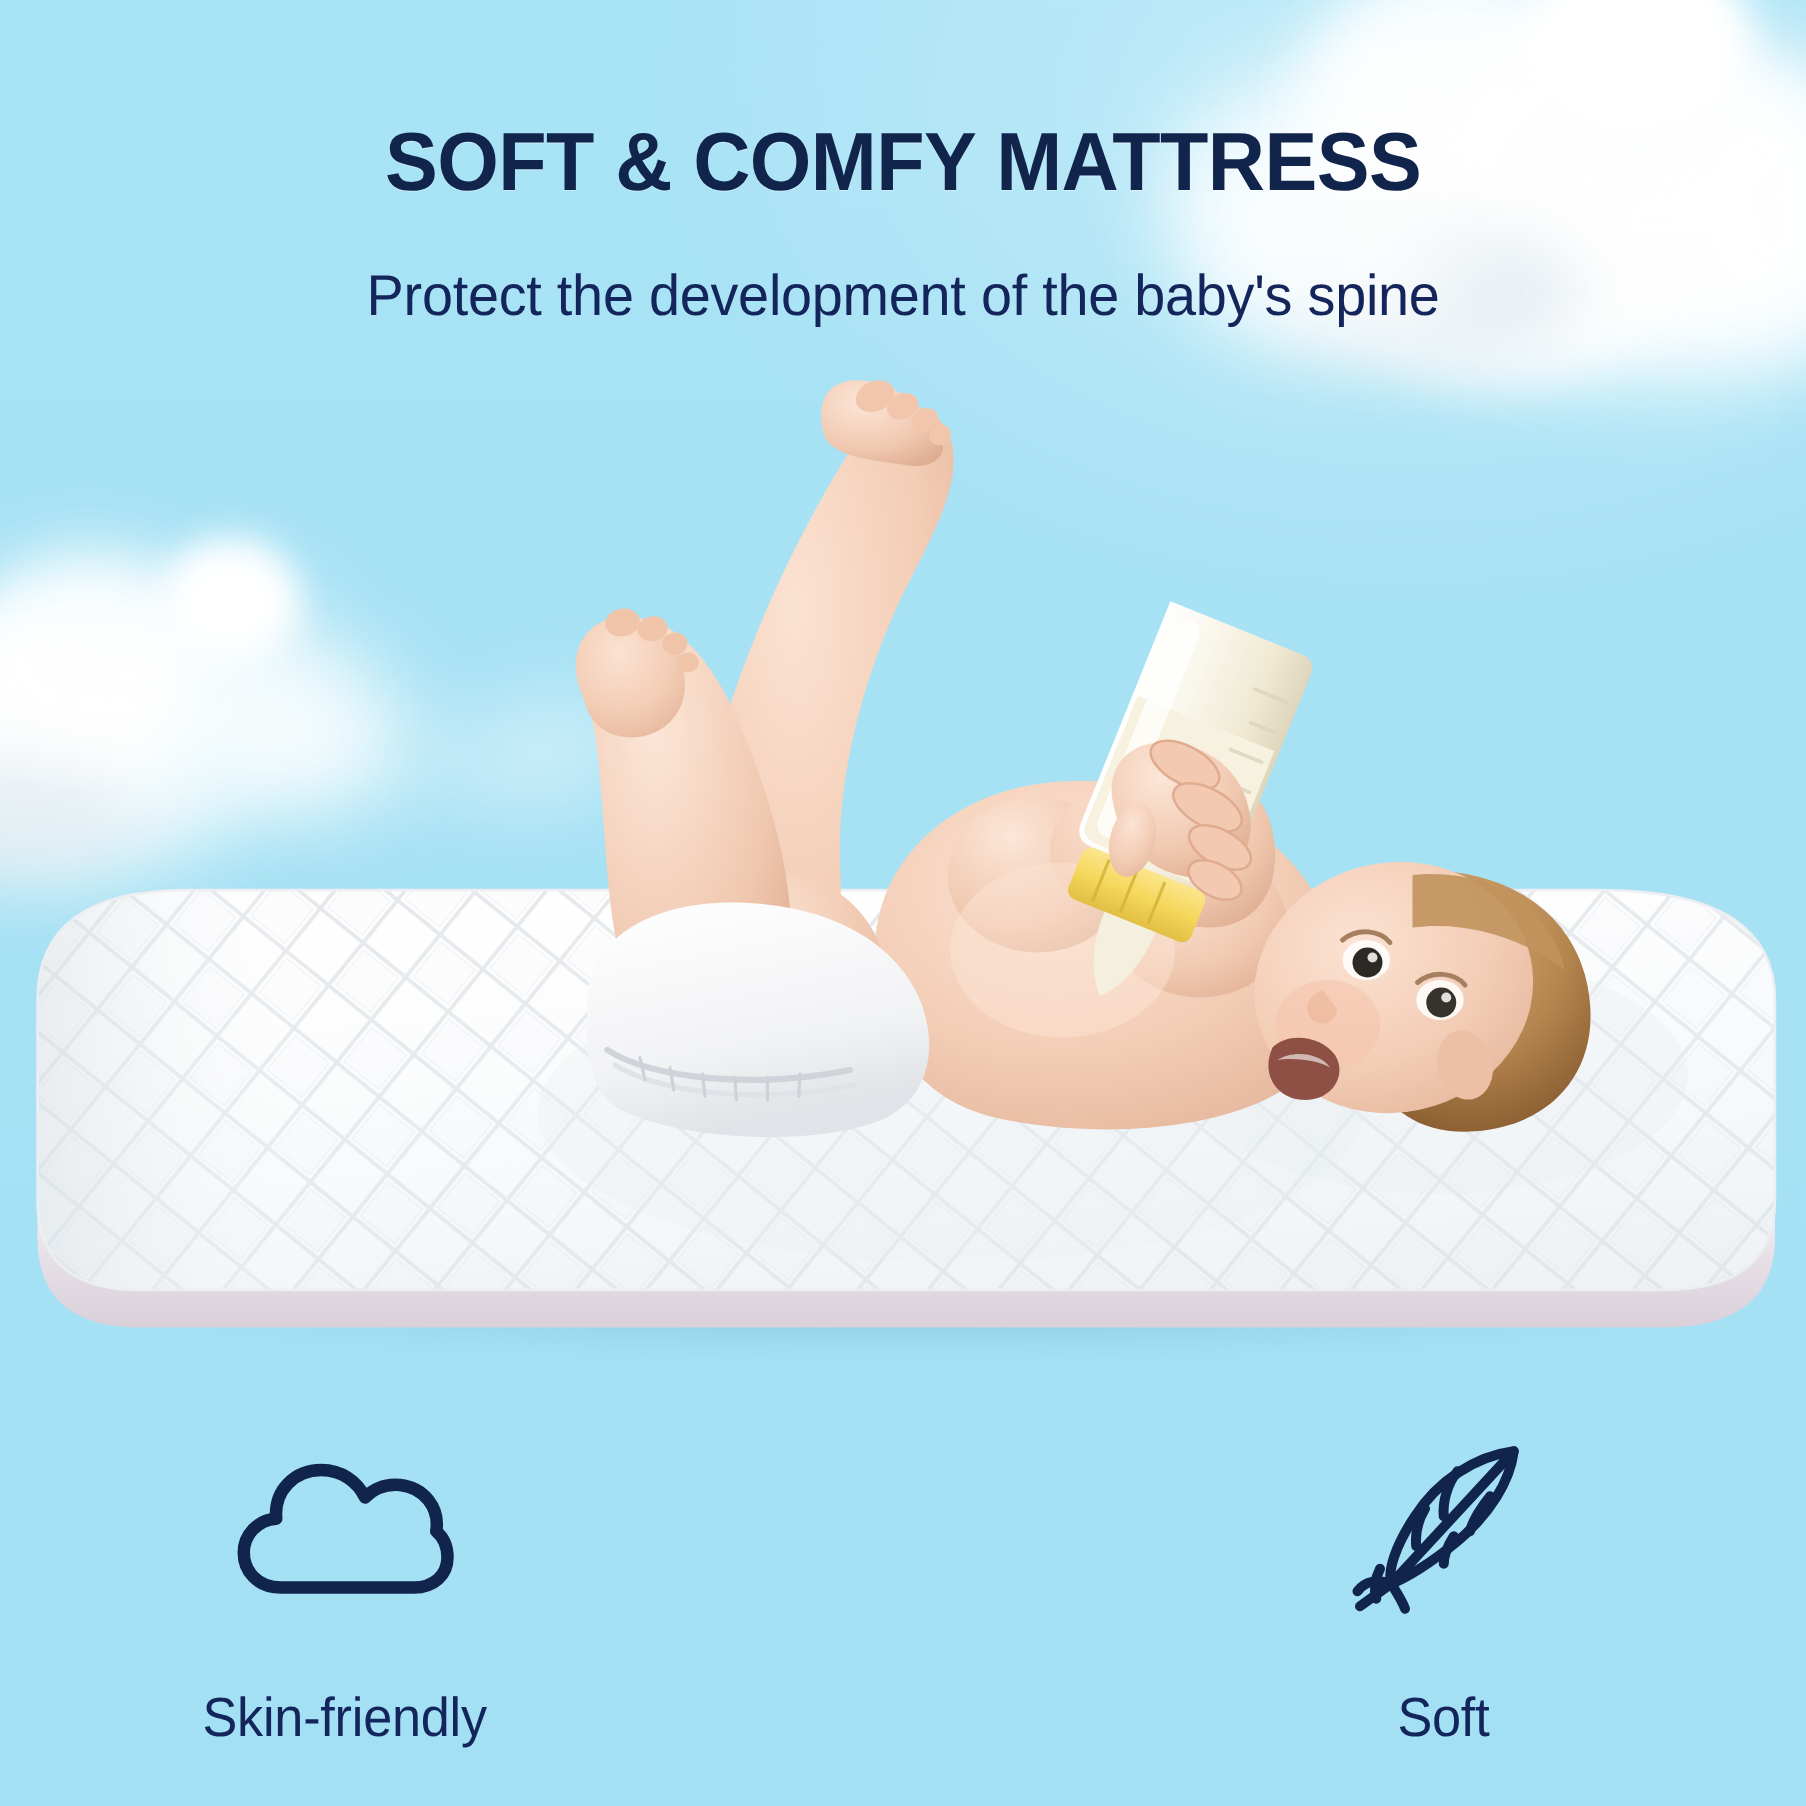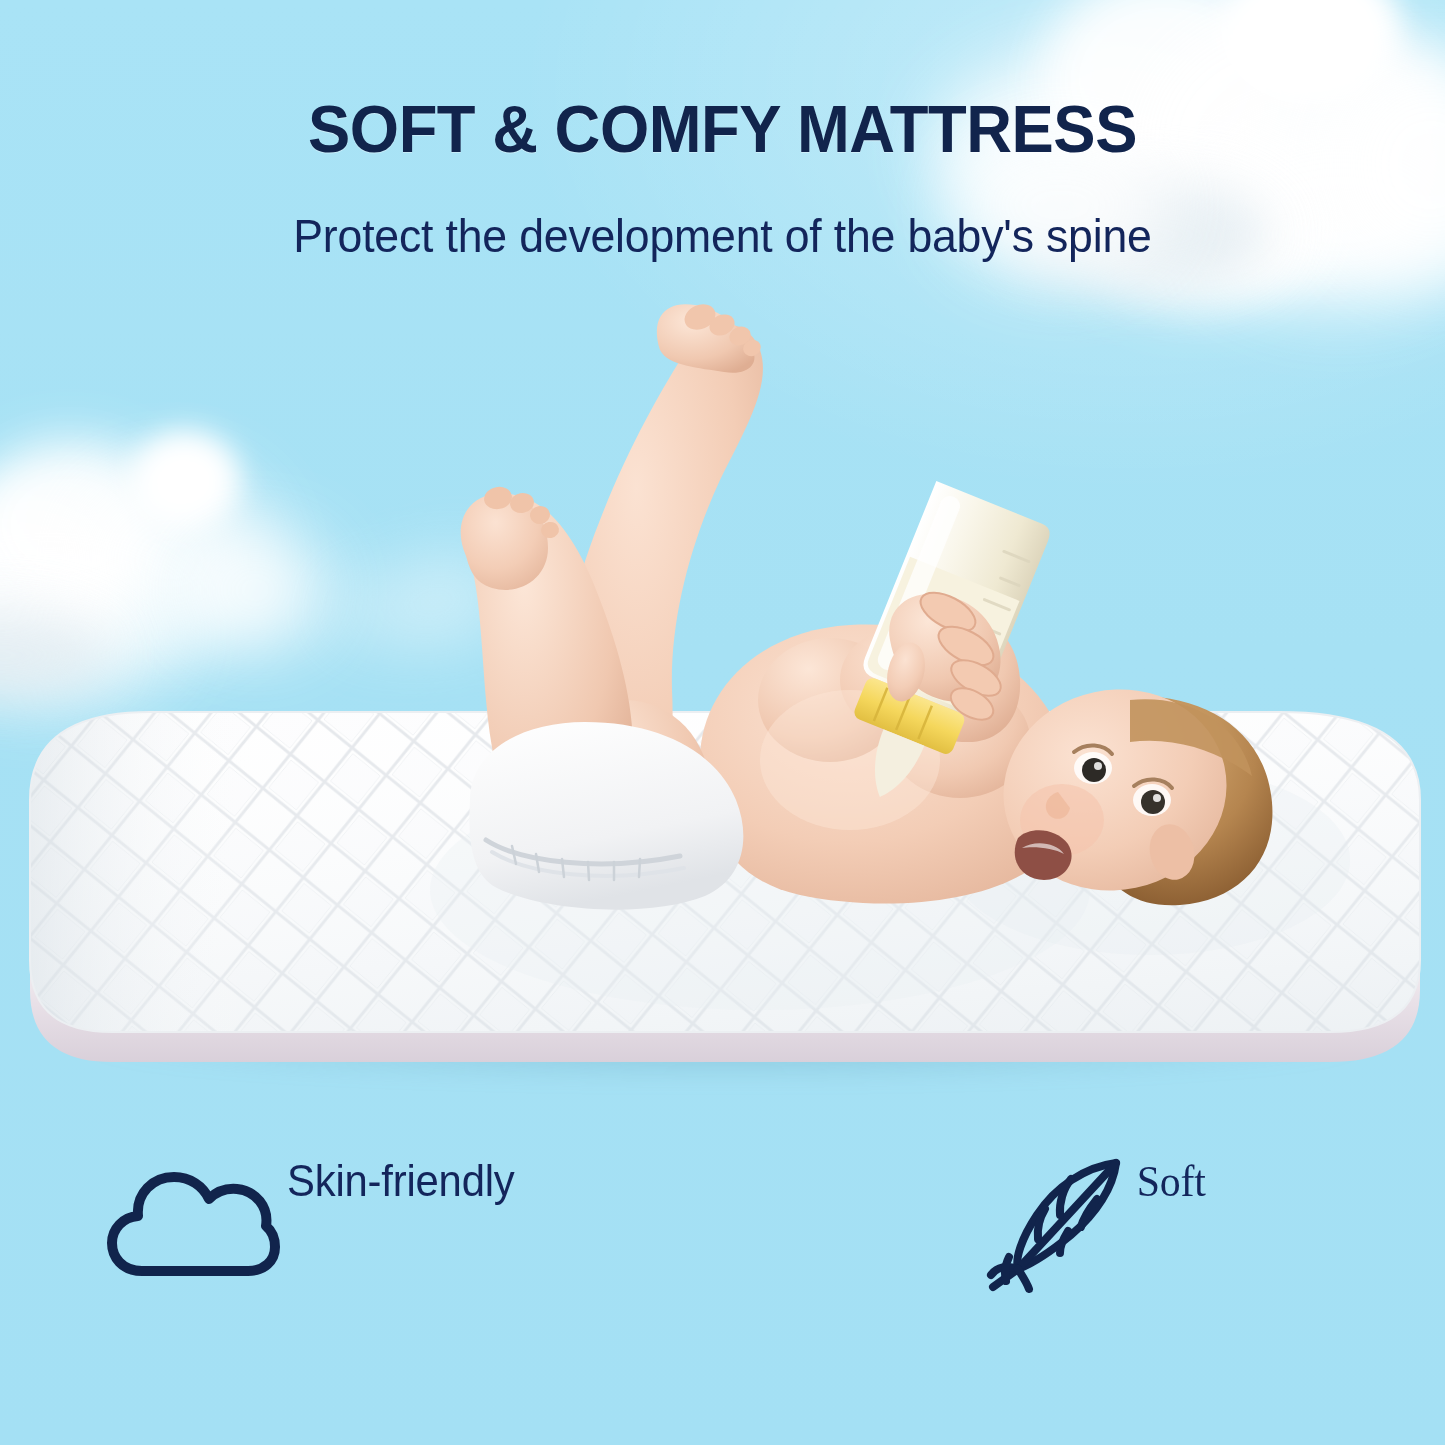--- a/index.html
+++ b/index.html
@@ -109,40 +109,42 @@
     top: 1150px;
     height: 250px;
     display: flex;
     justify-content: space-between;
     padding: 0 120px;
     box-sizing: border-box;
   }
   .feature {
     width: 340px;
     display: flex;
-    flex-direction: row;
+    flex-direction: column;
+    align-items: center;
+    gap: 47px;
   }
   .feature-icon {
     height: 150px;
     display: flex;
     align-items: center;
     justify-content: center;
   }
   .feature-label {
     margin-top: 6px;
     color: #13255b;
     font-size: 44px;
     font-weight: 400;
     letter-spacing: -0.2px;
     transform: scaleX(0.95);
     white-space: nowrap;
   }
   
   #feature-skin   { margin-left: -14px; }
-  #feature-soft   { margin-left: -6px; font-family: Liberation Serif, serif; }
+  #feature-soft   { margin-left: -6px; }
   #feature-spine  { margin-right: -22px; }
 </style>
 </head>
 <body>
 
 <div id="stage">
 
   <div class="sky"></div>
 
   <div class="cloud" id="cloud-top-right">

